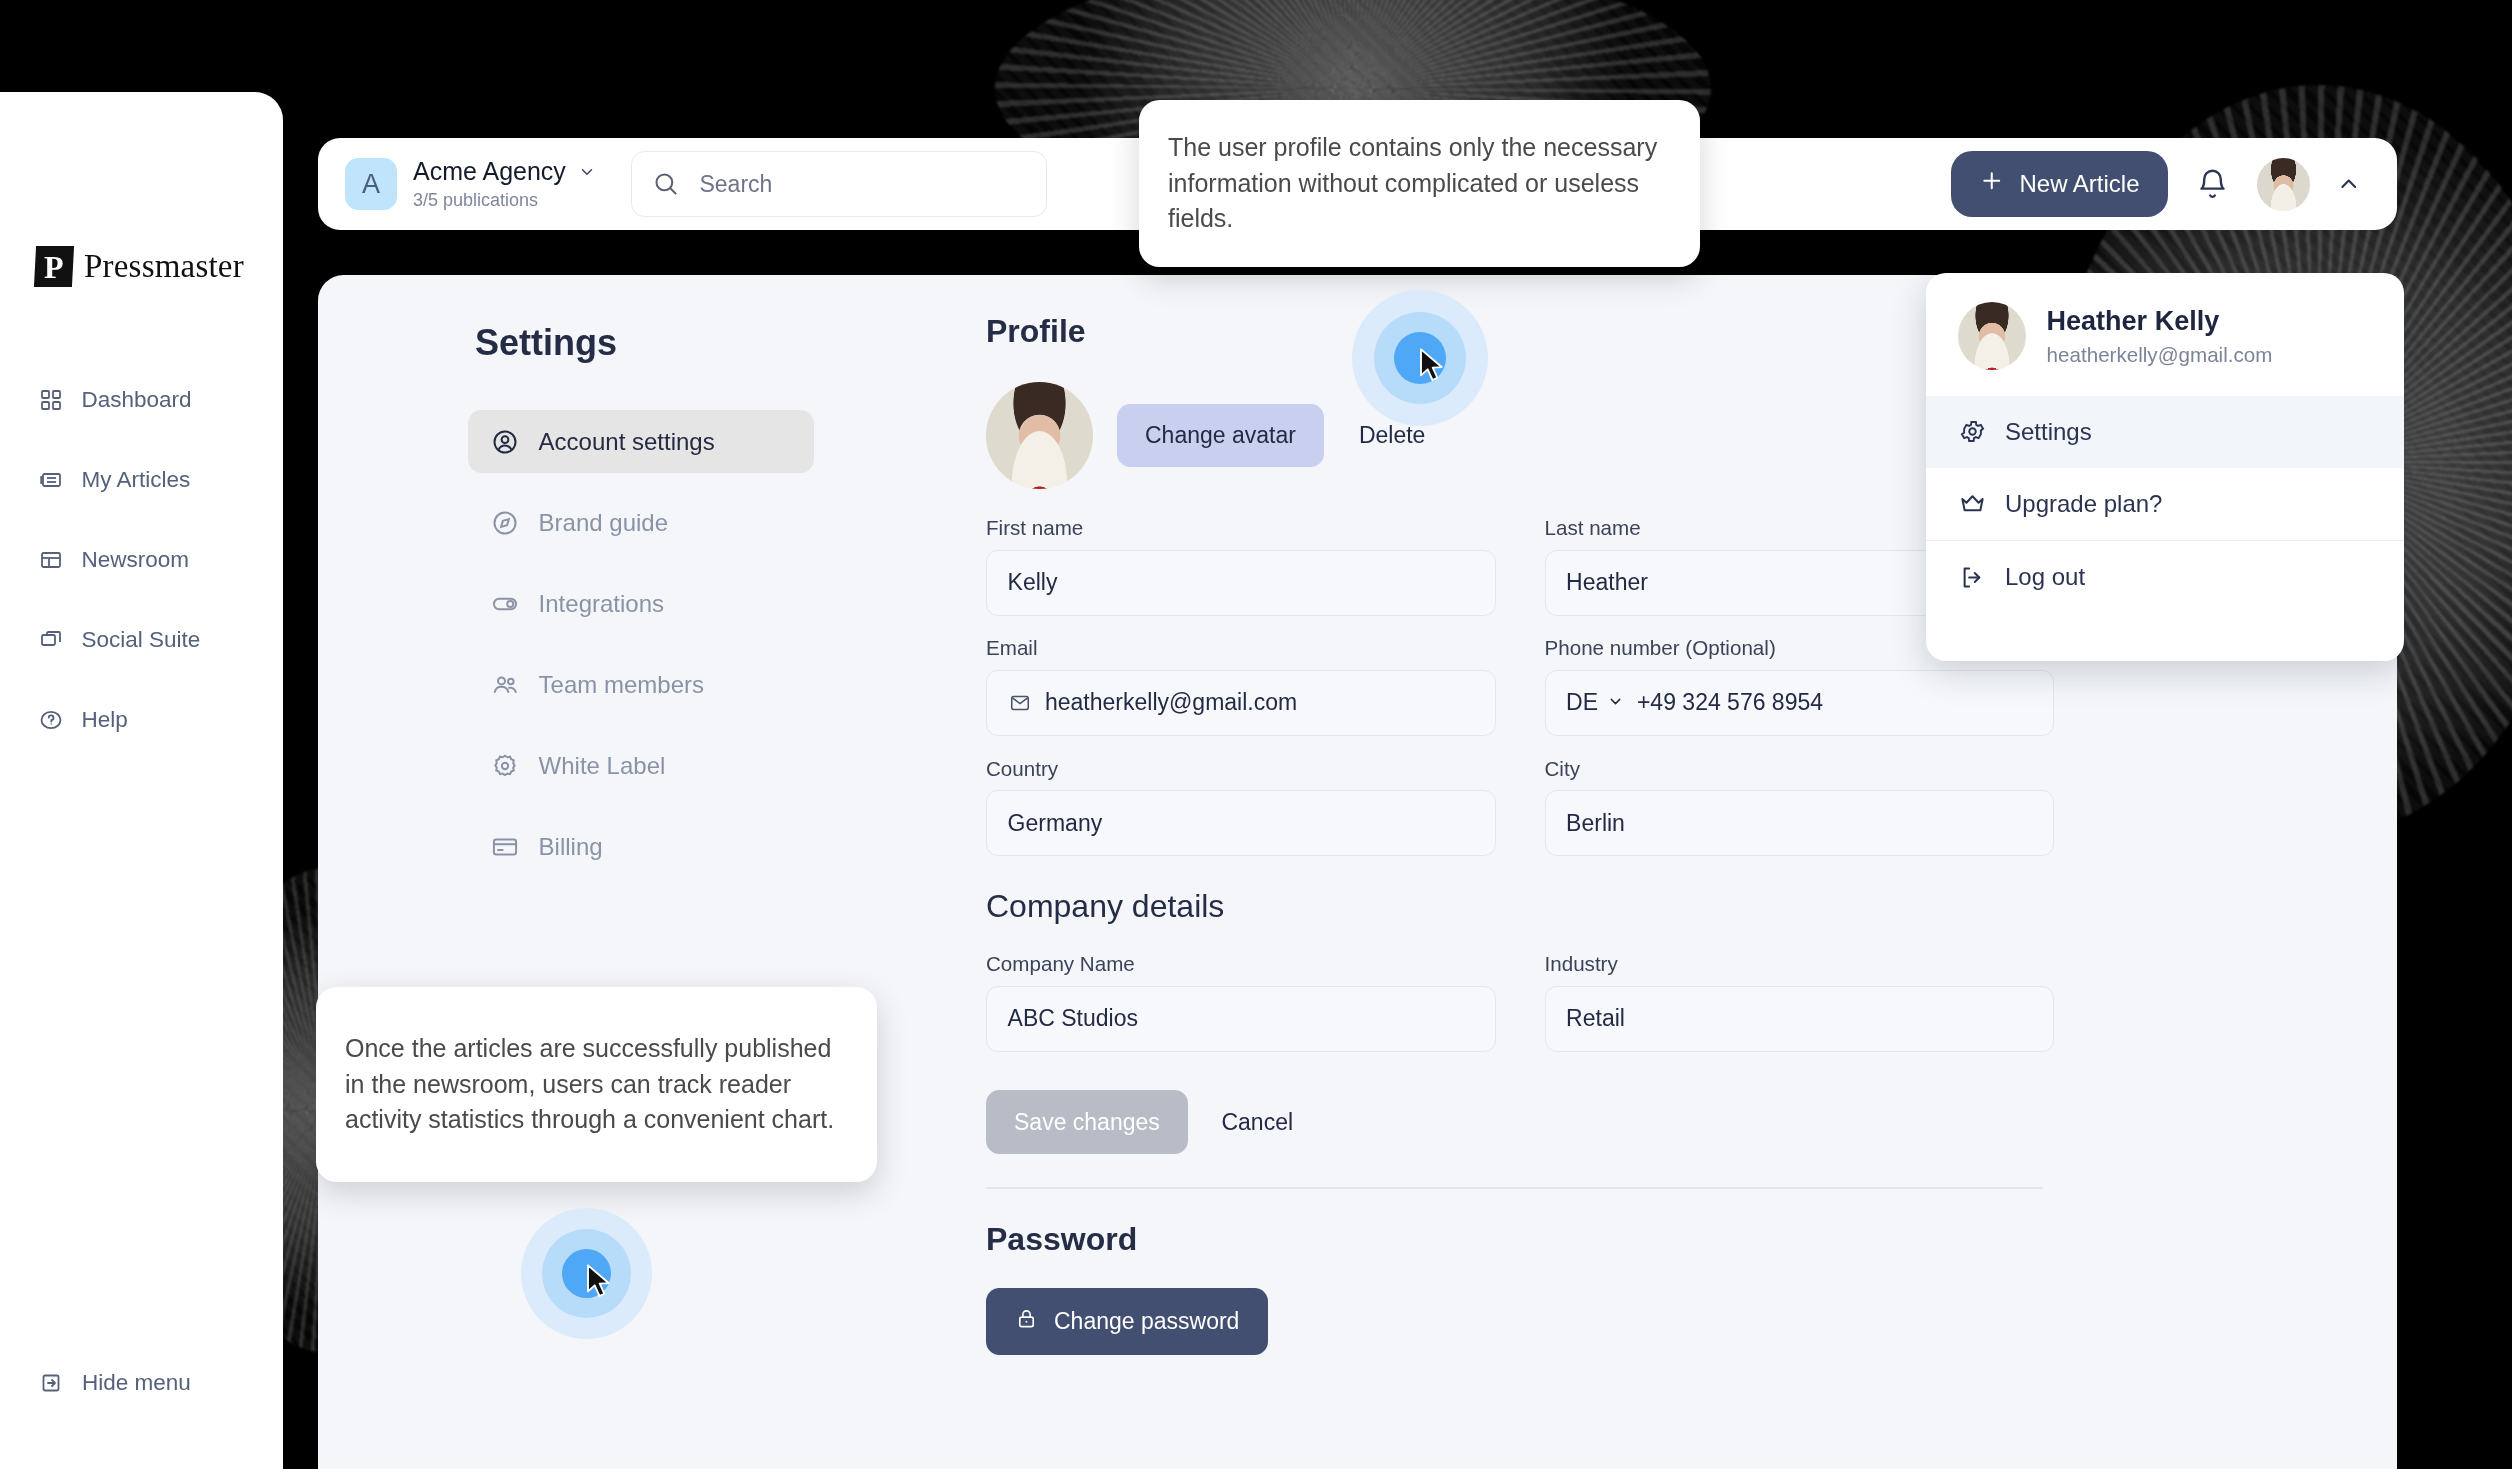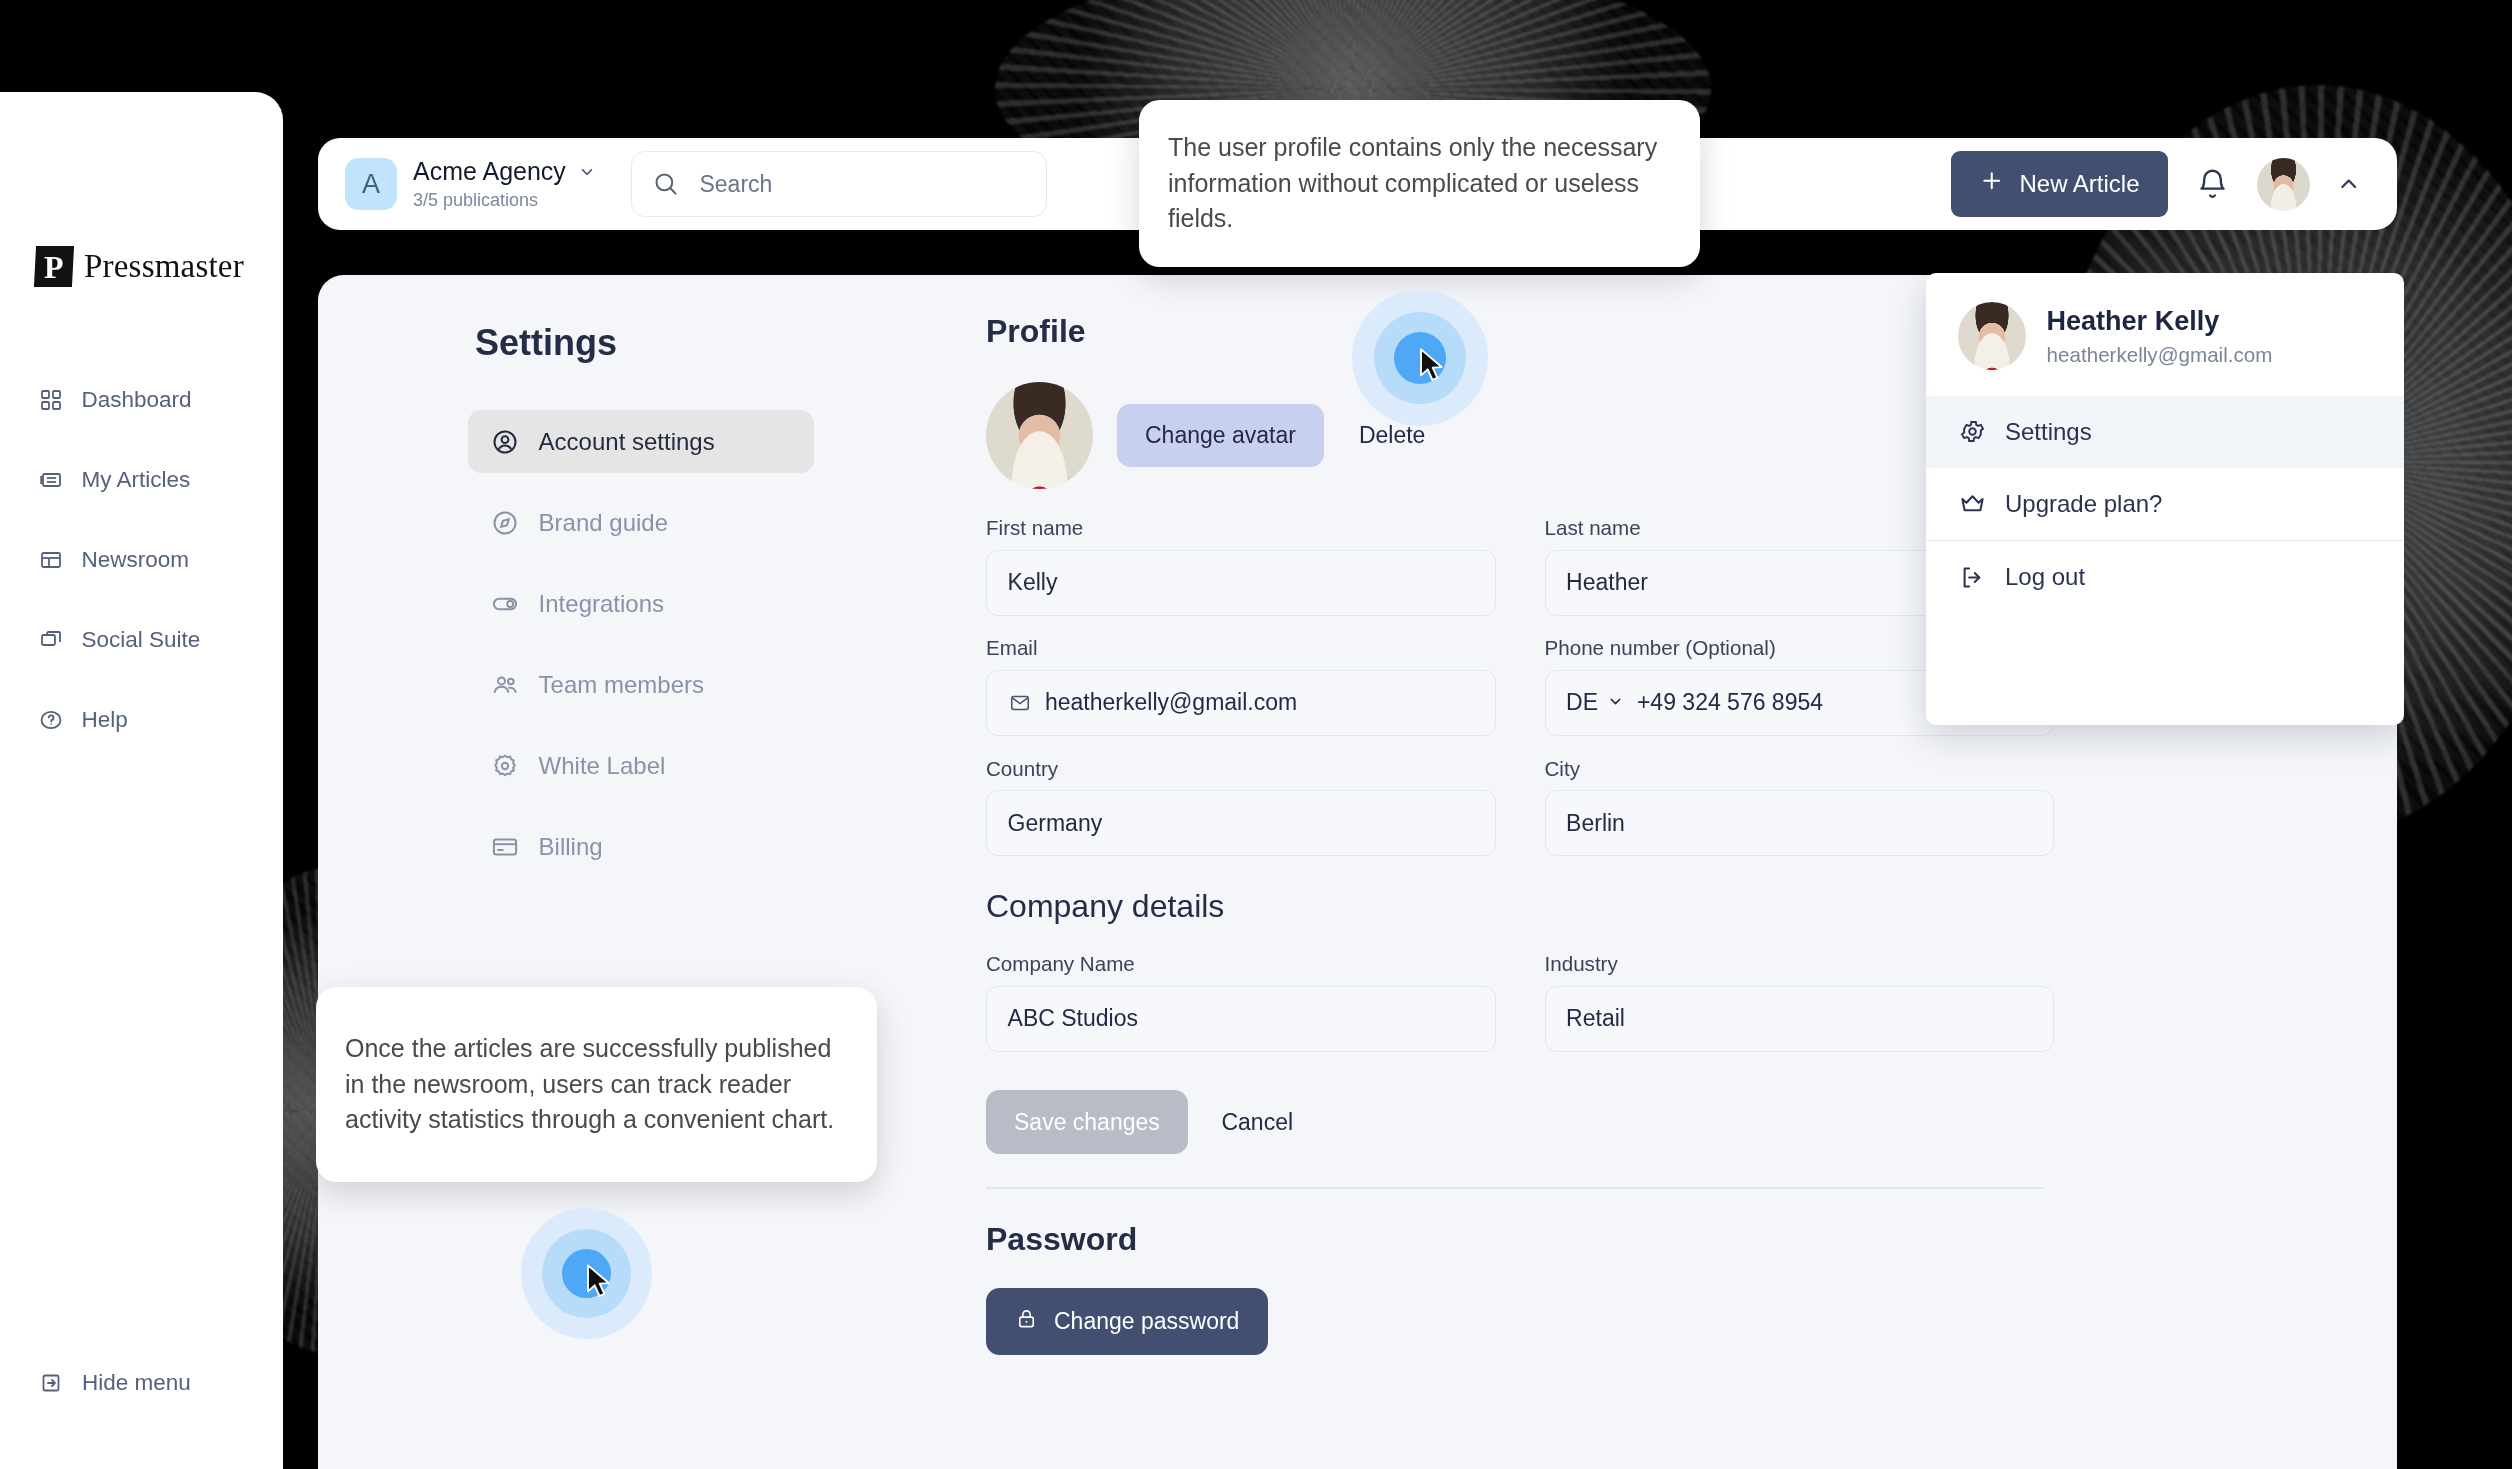--- a/index.html
+++ b/index.html
@@ -88,21 +88,21 @@
     margin-left:35px; width: 416px; height: 66px;
     border:1.2px solid #e4e9f2; border-radius:13.4px;
     display:flex; align-items:center; gap:20px; padding: 0 20.6px;
     background:#fff;
   }
   .searchbox .ph{ font-size:23px; color:#6d7488; }
 
   .topbar-right{ margin-left:auto; display:flex; align-items:center; gap:25.5px; padding-right:34px; }
   .btn-new{
     background:#424f71; color:#fff; border:none;
-    height: 66px; padding: 0 28px; border-radius:9px;
+    height: 66px; padding: 0 28px; border-radius:21px;
     display:flex; align-items:center; gap:14.6px;
     font-size:24px; font-family:"Liberation Sans",sans-serif;
   }
   .bell{ width:38px;height:38px;display:flex;align-items:center;justify-content:center;color:#2b3555;}
   .hdr-avatar{
     width:53px;height:53px;border-radius:50%;
     background:
       radial-gradient(circle at 50% 112%, #b4202a 0 9%, rgba(0,0,0,0) 9.5%),
       radial-gradient(ellipse at 50% 96%, #f4efe6 0 34%, rgba(0,0,0,0) 35%),
       radial-gradient(ellipse at 50% 52%, #e0bba4 0 26%, rgba(0,0,0,0) 27%),
@@ -174,22 +174,22 @@
   .pw-title{ font-size:32px; color:#252c45; font-weight:700; margin-top:32px;}
   .btn-pw{
     background:#424f71; color:#fff; border:none; margin-top:30px;
     height:67px; padding:0 29px; border-radius:13.4px;
     display:flex; align-items:center; gap:16px; font-size:23px;
     font-family:"Liberation Sans",sans-serif;
   }
 
   
   .usermenu{
-    position:absolute; left:1926px; top:273px; width:478px; height:452px;
-    background:#ffffff; border-radius:10px; z-index:60;
+    position:absolute; left:1926px; top:273px; width:478px; height:388px;
+    background:#ffffff; border-radius:20px; z-index:60;
     box-shadow: 0 11px 36px rgba(12,20,40,.18);
     overflow:hidden;
   }
   .um-head{ display:flex; align-items:center; gap:20.6px; padding:29px 32px 25.5px 32px; }
   .um-avatar{
     width:68px;height:68px;border-radius:50%;
     background:
       radial-gradient(circle at 50% 110%, #b4202a 0 11%, rgba(0,0,0,0) 11.5%),
       radial-gradient(ellipse at 50% 95%, #f5f0e7 0 36%, rgba(0,0,0,0) 37%),
       radial-gradient(ellipse at 50% 50%, #e2bda6 0 27%, rgba(0,0,0,0) 28%),

